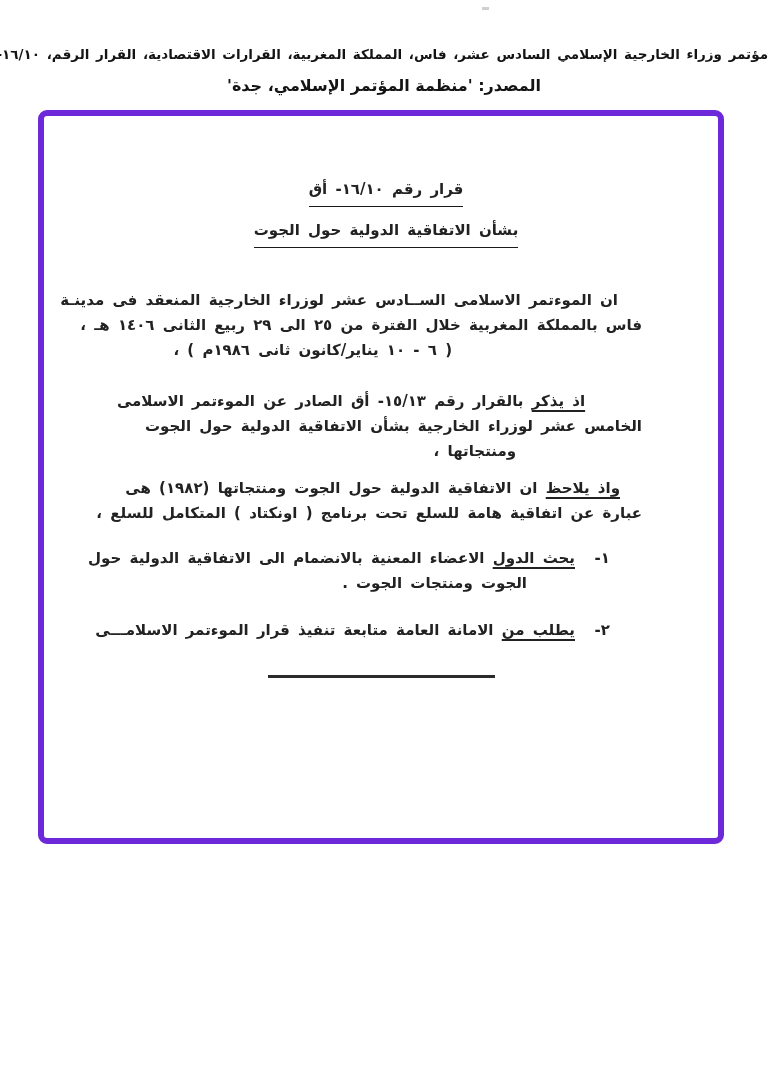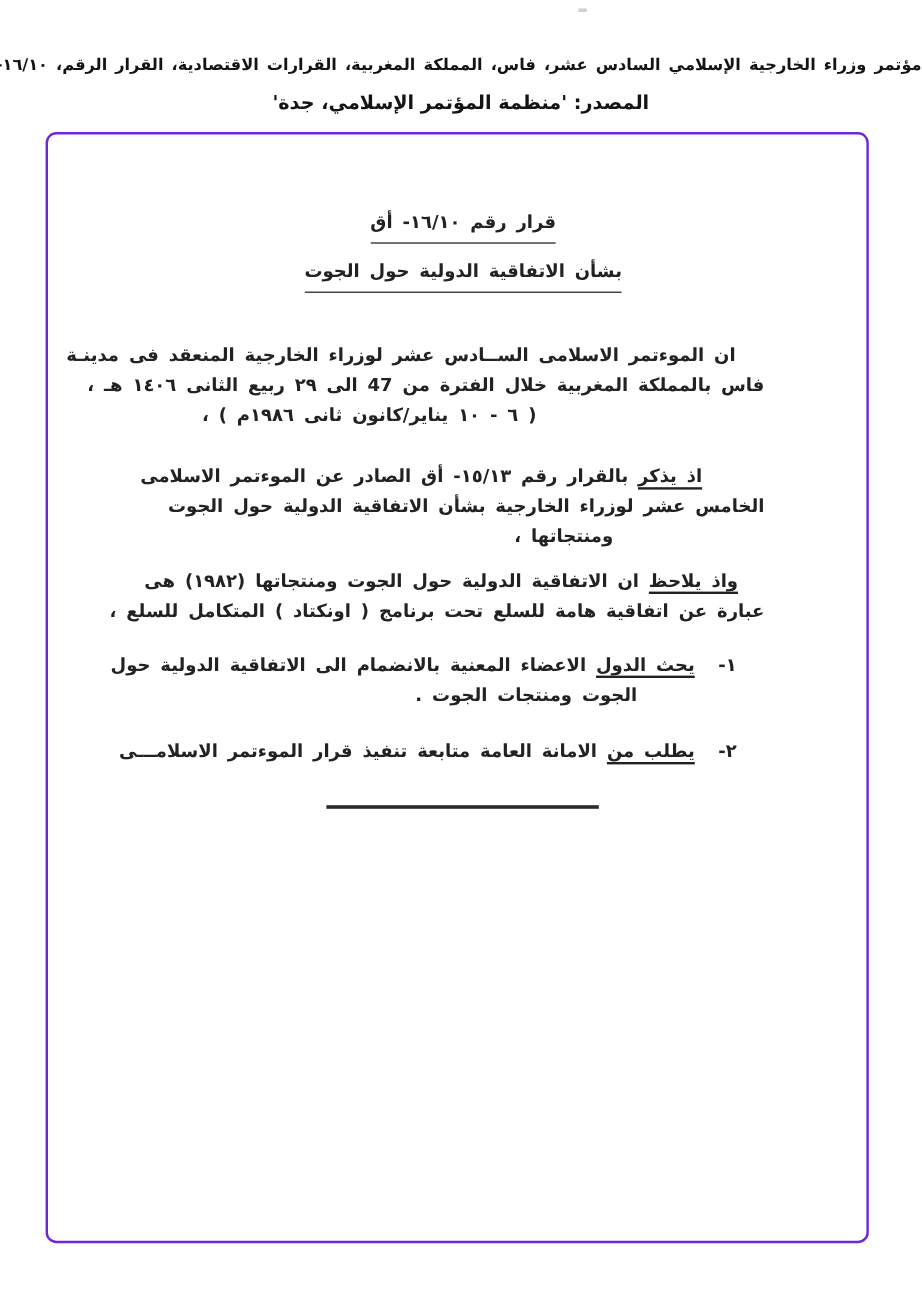--- a/index.html
+++ b/index.html
@@ -5,32 +5,32 @@
   html,body{margin:0;padding:0;}
   body{
     width:768px;height:1085px;position:relative;background:#ffffff;
     font-family:"DejaVu Sans",sans-serif;color:#1f1f1f;overflow:hidden;
   }
   .speck{position:absolute;left:482px;top:7px;width:7px;height:3px;background:#aaa;opacity:.55;}
   .hdr{position:absolute;left:0;right:0;text-align:center;direction:rtl;font-weight:bold;white-space:nowrap;}
   .hdr-l1{top:46px;font-size:13.5px;word-spacing:2px;color:#141414;}
   .hdr-l2{top:76px;font-size:16px;color:#141414;}
   .frame{
-    position:absolute;left:38px;top:110px;width:686px;height:926px;
-    border:2px solid #6d28d9;border-radius:9px;box-sizing:border-box;
+    position:absolute;left:38px;top:110px;width:686px;height:734px;
+    border:6px solid #6d28d9;border-radius:9px;box-sizing:border-box;
   }
   .content{
     position:absolute;top:0;bottom:0;left:0;right:0;
     padding:0 76px 0 58px;direction:rtl;text-align:right;
     font-size:15px;font-weight:bold;word-spacing:3px;color:#222;
   }
   .title-block{margin-top:62px;text-align:center;position:relative;right:-14px;}
   .t-row{line-height:23px;margin-bottom:12px;}
   .t-line{display:inline-block;border-bottom:1.5px solid #1a1a1a;padding-bottom:5px;white-space:nowrap;}
-  .para{margin:9px;}
+  .para{margin:0;}
   .line{display:block;line-height:25px;white-space:nowrap;}
   .lead{text-decoration:underline;text-underline-offset:4px;text-decoration-thickness:1.5px;}
   .mt40{margin-top:40px;} .mt26{margin-top:26px;} .mt12{margin-top:12px;}
   .mt28{margin-top:28px;} .mt20{margin-top:20px;} .mt22{margin-top:22px;}
   .pr17{padding-right:17px;} .pr22{padding-right:22px;} .pr24{padding-right:24px;}
   .pr34{padding-right:34px;} .pr42{padding-right:42px;text-align:center;} .pr48{padding-right:48px;}
   .pr126{padding-right:126px;} .pr190{padding-right:190px;}
   .item{display:flex;flex-direction:row;padding-right:32px;}
   .item-num{width:25px;margin-left:10px;line-height:25px;flex:0 0 auto;white-space:nowrap;}
   .item-text{flex:1 1 auto;}
@@ -47,21 +47,21 @@
 <div class="frame">
   <div class="content">
 
     <div class="title-block">
       <div class="t-row"><span class="t-line">قرار رقم  ١٦/١٠- أق</span></div>
       <div class="t-row"><span class="t-line">بشأن الاتفاقية الدولية حول الجوت</span></div>
     </div>
 
     <div class="para mt40">
       <span class="line pr24">ان الموءتمر الاسلامى الســادس عشر لوزراء الخارجية المنعقد فى مدينـة</span>
-      <span class="line">فاس بالمملكة المغربية خلال الفترة من 47 الى ٢٩ ربيع الثانى ١٤٠٦ هـ ،</span>
+      <span class="line">فاس بالمملكة المغربية خلال الفترة من ٢٥ الى ٢٩ ربيع الثانى ١٤٠٦ هـ ،</span>
       <span class="line pr190">( ‪٦ - ١٠‬ يناير/كانون ثانى ١٩٨٦م ) ،</span>
     </div>
 
     <div class="para mt26">
       <span class="line pr42"><span class="lead">اذ يذكر</span><span> بالقرار رقم ١٥/١٣- أق الصادر عن الموءتمر الاسلامى</span></span>
       <span class="line">الخامس عشر لوزراء الخارجية بشأن الاتفاقية الدولية حول الجوت</span>
       <span class="line pr126">ومنتجاتها ،</span>
     </div>
 
     <div class="para mt12">

